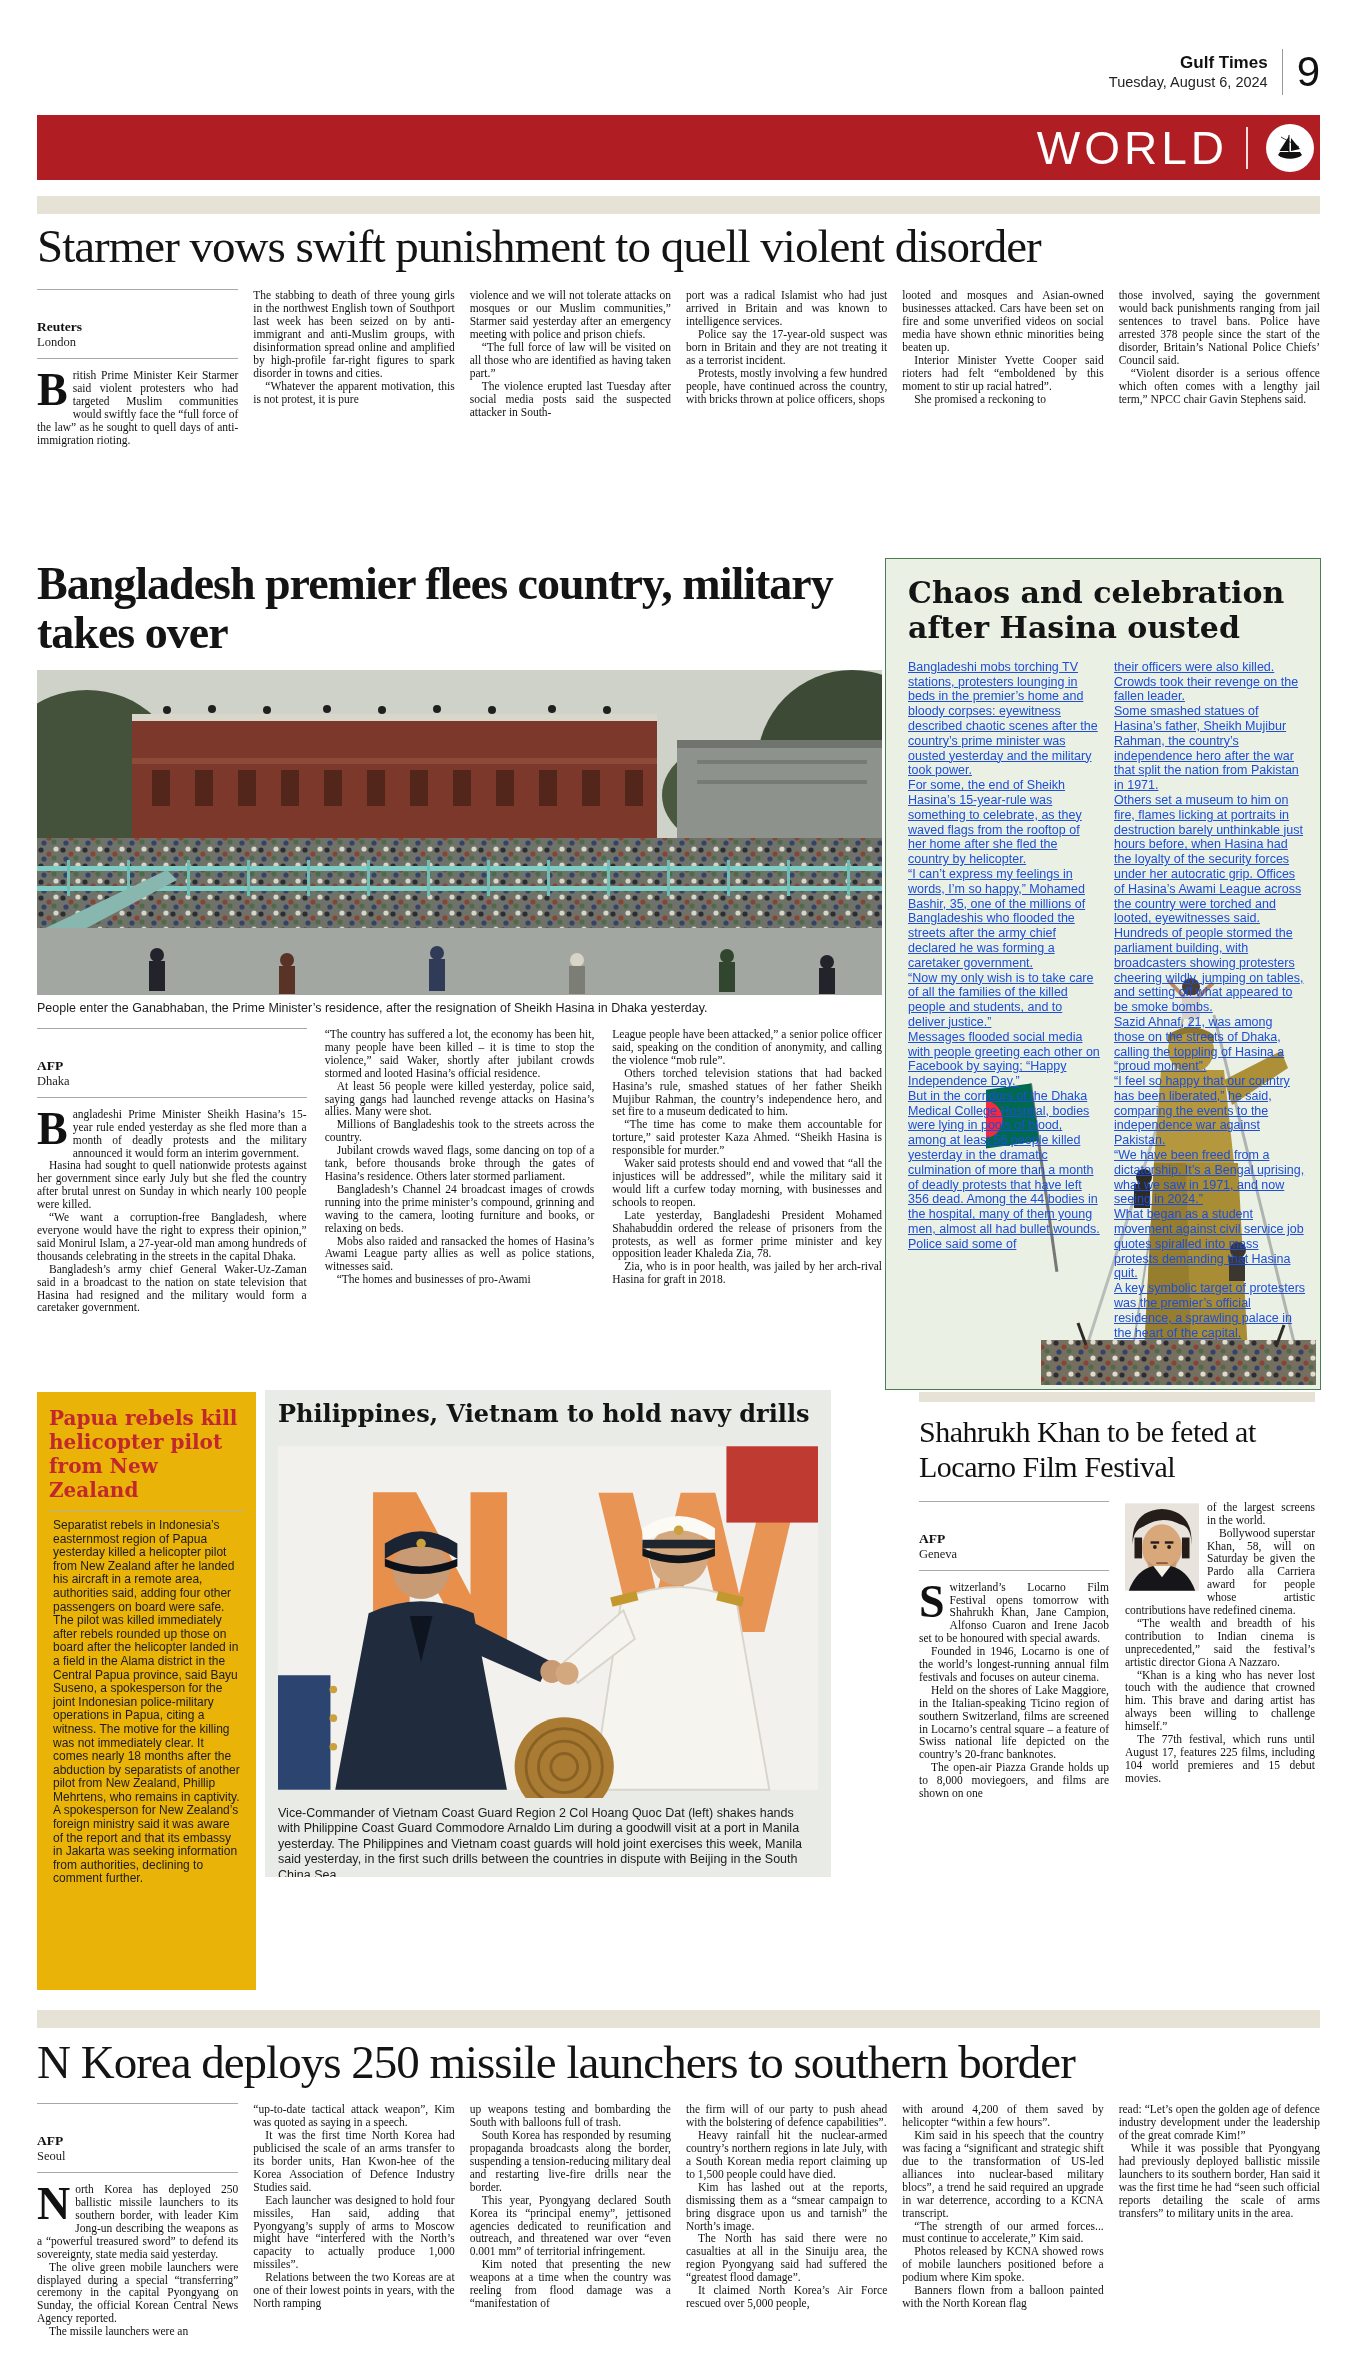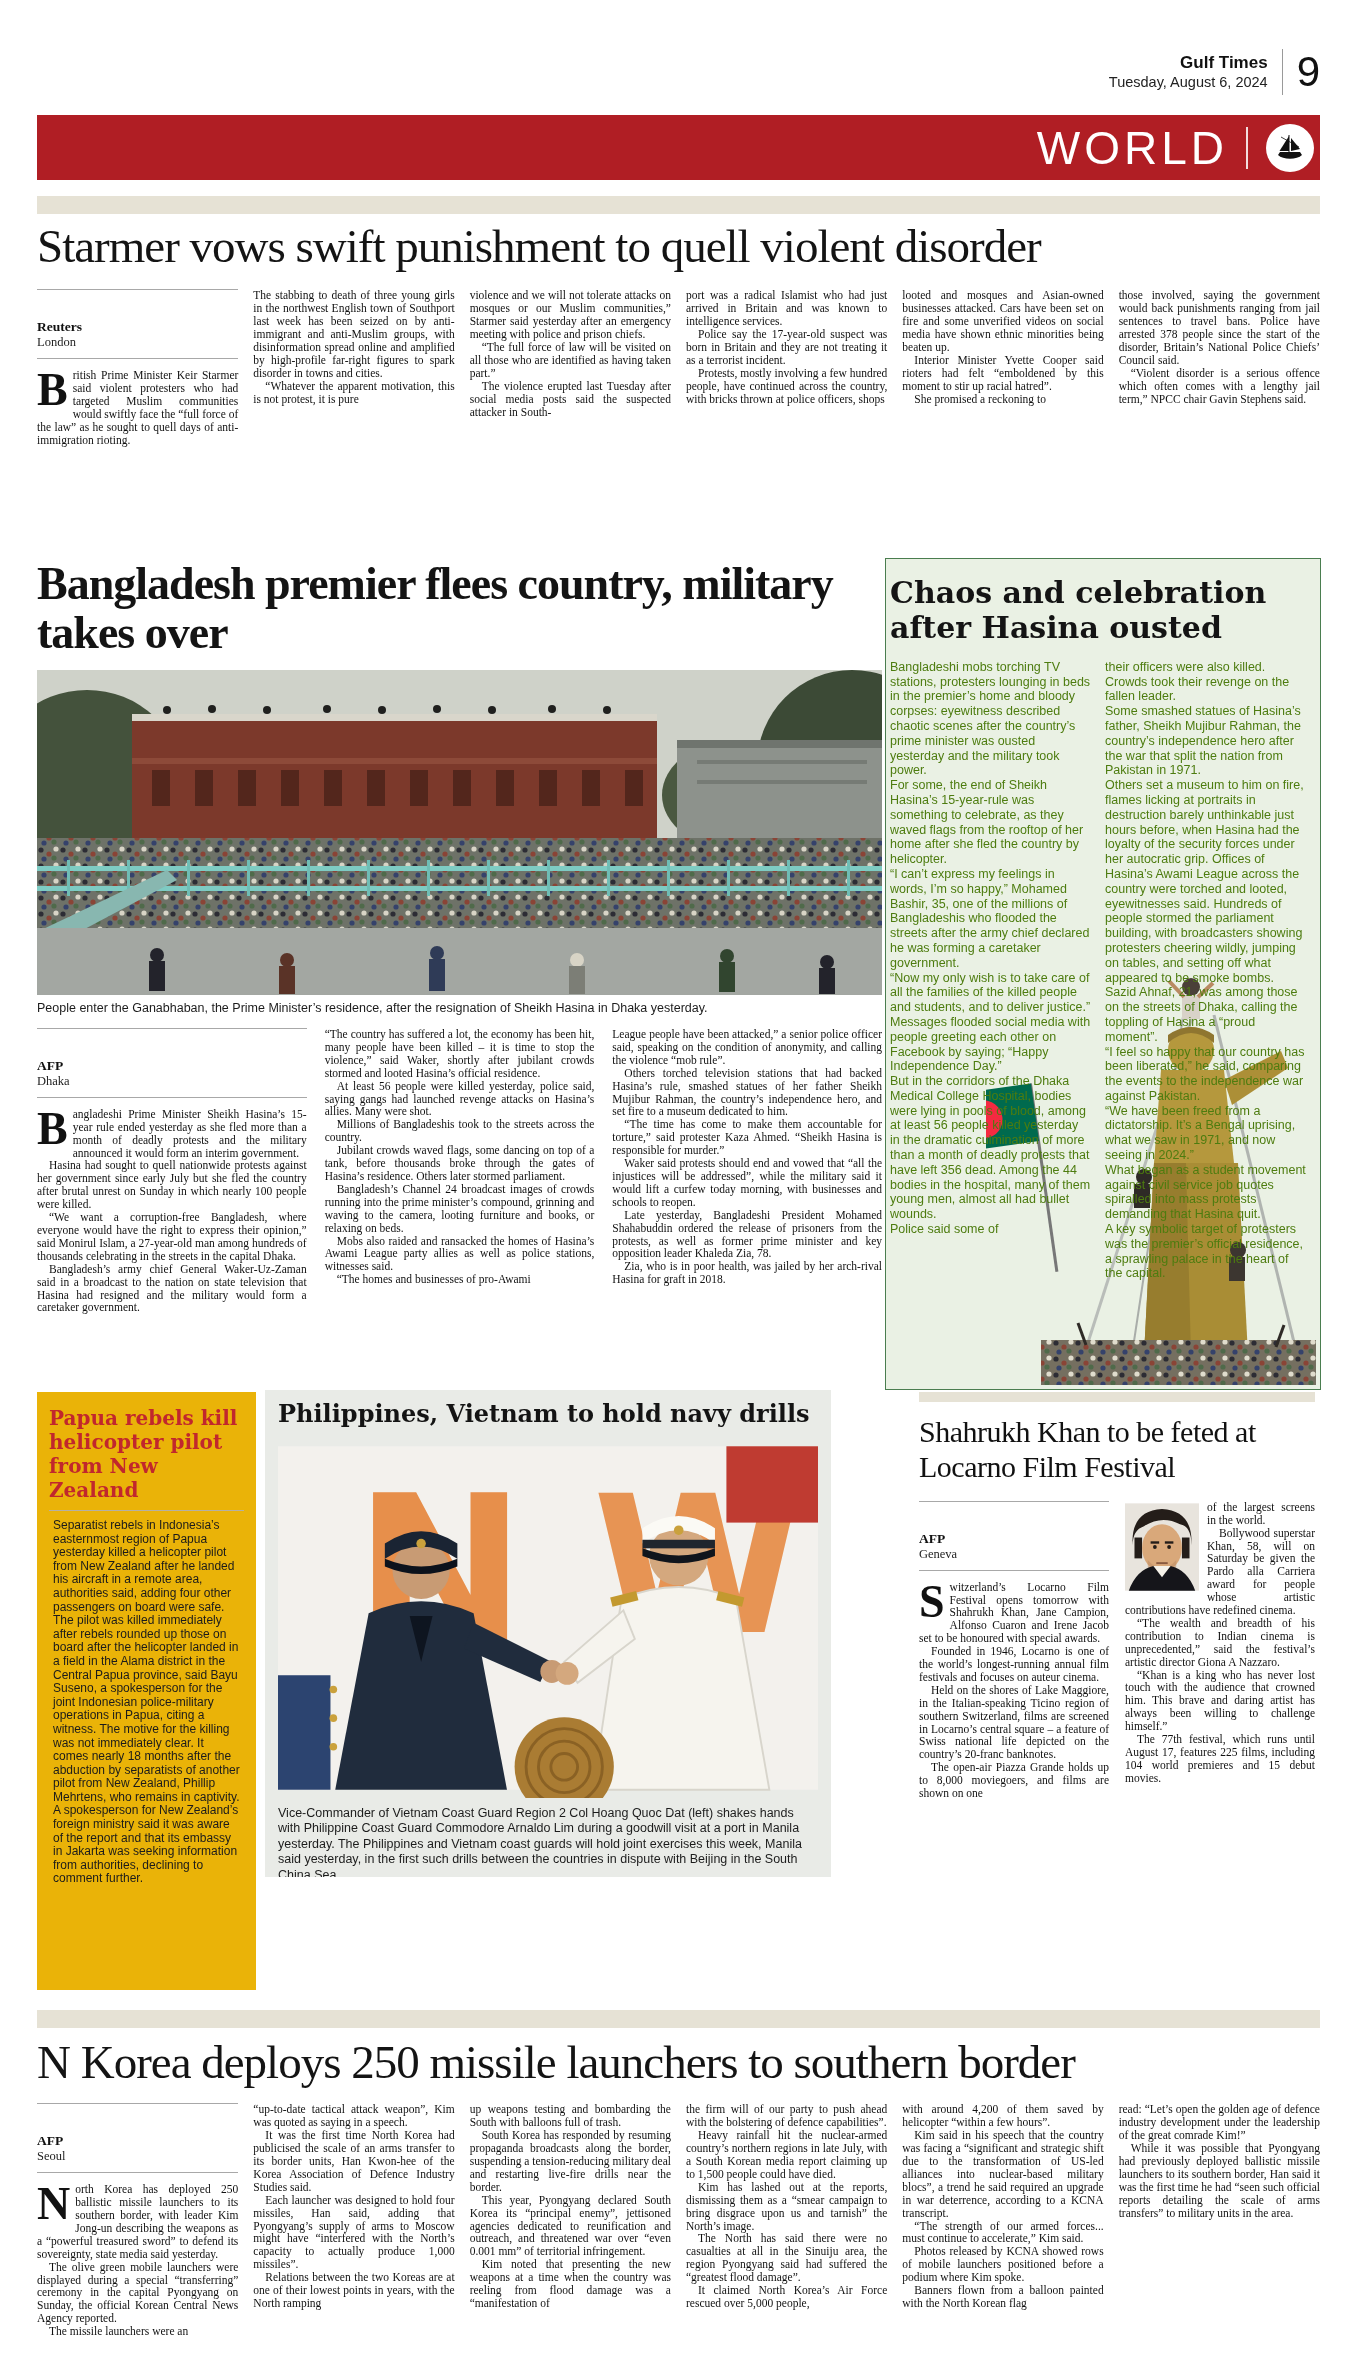--- a/index.html
+++ b/index.html
@@ -41,24 +41,24 @@
   .starmer .cols{display:flex;gap:15px;margin-top:18px;}
   .starmer .col{flex:1;min-width:0;}
   
   .bangla{position:absolute;left:37px;top:560px;width:845px;height:830px;overflow:hidden;}
   .bangla .photo{width:845px;height:325px;margin-top:12px;}
   .bangla .caption{margin-top:6px;}
   .bangla .cols{display:flex;gap:18px;margin-top:12px;}
   .bangla .col{flex:1;min-width:0;}
   
   .chaos{position:absolute;left:885px;top:558px;width:436px;height:832px;box-sizing:border-box;
-         padding:16px 14px 0 4px;overflow:hidden;}
+         padding:16px 14px 0 22px;overflow:hidden;}
   .chaos h2{font-size:30px;line-height:1.18;margin:0 0 14px;}
   .chaos .cols{display:flex;gap:14px;position:relative;z-index:1;}
-  .chaos .col{flex:1;min-width:0;font-size:12.5px;line-height:14.8px;color:#4d7c0f;}
+  .chaos .col{flex:1;min-width:0;font-size:12.5px;line-height:14.8px;color:#1d4ed8;text-decoration:underline;}
   .chaos .col p{margin:0;}
   .chaos .statue{position:absolute;left:100px;bottom:0;z-index:0;}
   
   .papua{position:absolute;left:37px;top:1392px;width:219px;height:598px;box-sizing:border-box;
          padding:14px 12px;overflow:hidden;}
   .papua h2{font-size:20px;line-height:1.2;margin:0 0 6px;}
   .papua .rule{border-top:1px solid #b5b0a4;margin:8px 0 8px;}
   .papua .body{font-size:12px;line-height:13.6px;color:#1b1b1b;}
   .papua .body p{margin:4px;}
   

